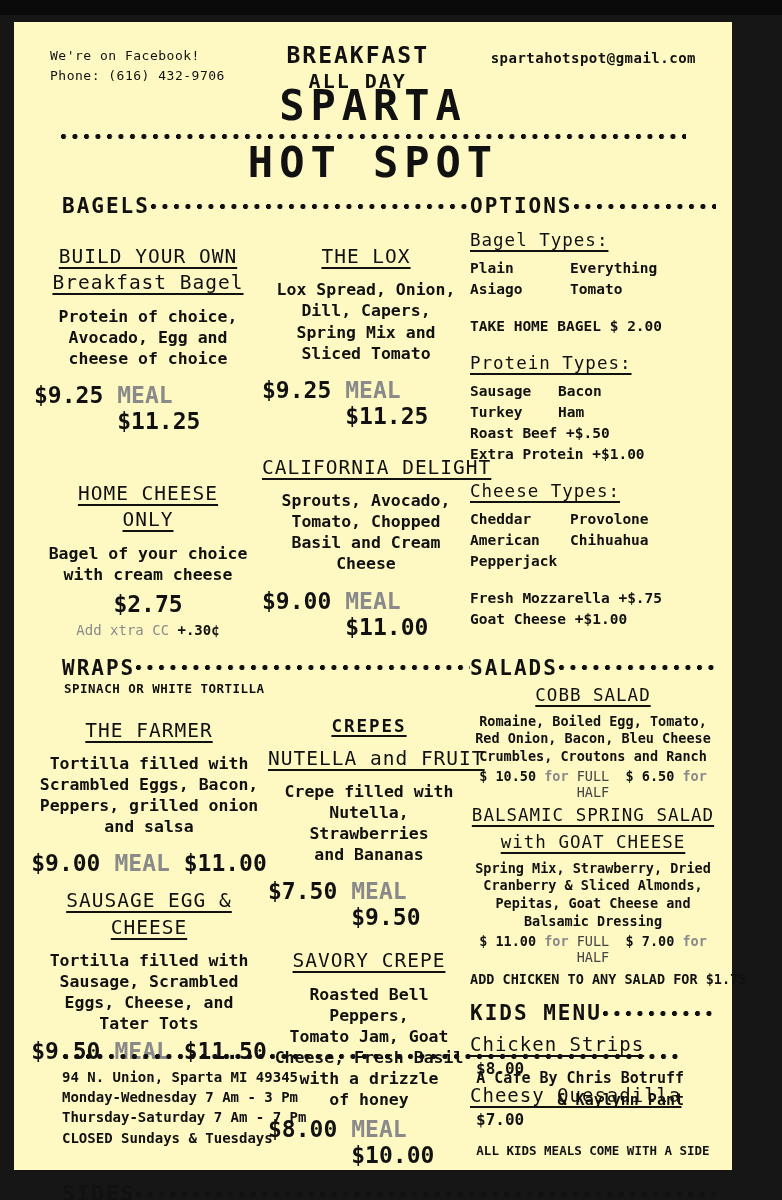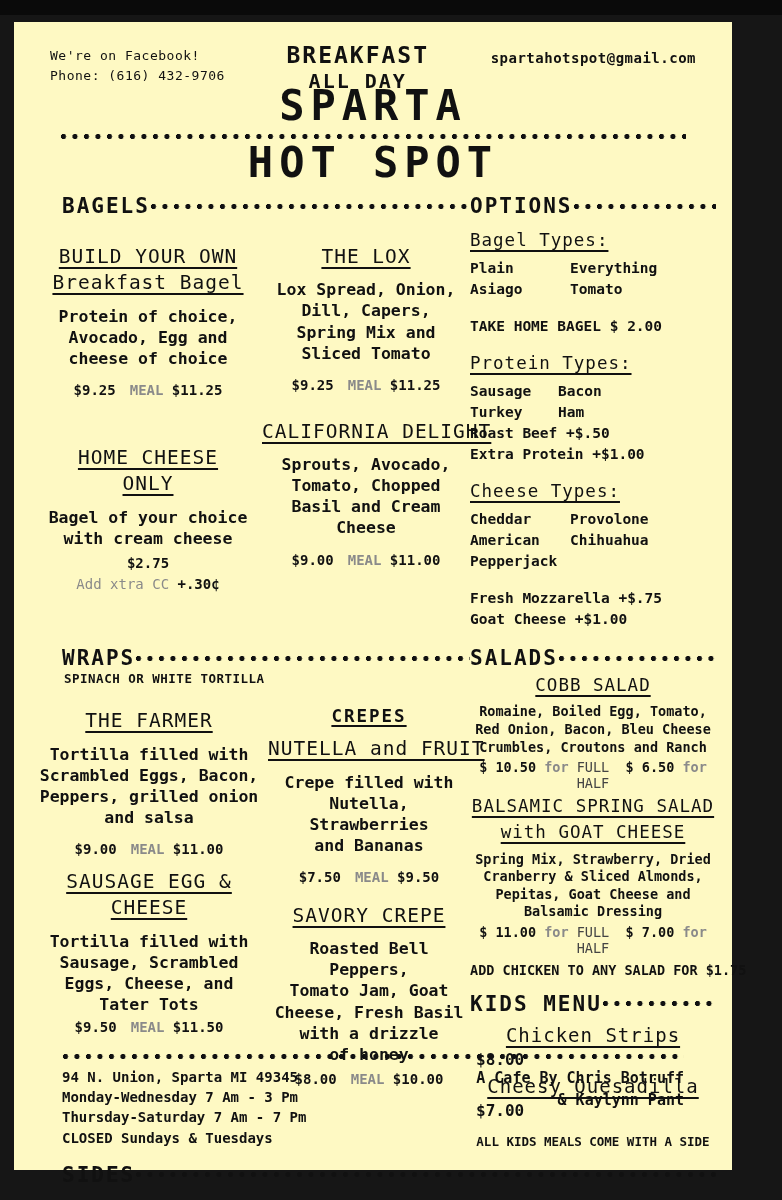--- a/index.html
+++ b/index.html
@@ -38,21 +38,21 @@
   .title-dots { margin:6px 30px 2px 30px; }
   
   .sec-row { display:flex; align-items:center; }
   .sec-h { font-size:21px; font-weight:700; letter-spacing:2px; white-space:nowrap; }
   
   .item-name {
     font-size:19.5px; letter-spacing:1px; text-align:center; white-space:pre-line; line-height:1.35;
     text-decoration:underline; text-decoration-thickness:1.8px; text-underline-offset:4px;
   }
   .desc { font-weight:700; font-size:16.5px; line-height:1.28; text-align:center; white-space:pre-line; margin-top:9px; }
-  .price-row { display:flex; justify-content:center; gap:14px; font-weight:700; font-size:14px; margin-top:13px; }
+  .price-row { display:flex; justify-content:center; gap:14px; font-weight:700; font-size:23px; margin-top:13px; }
   .meal-label { color:#8a8a8a; }
   .gray { color:#8a8a8a; }
   
   .main { display:flex; margin-top:10px; }
   .left-zone { width:440px; }
   .right-zone { width:246px; margin-left:0; }
   .two-col { display:flex; }
   .bag-col1 { width:232px; padding-left:4px; }
   .bag-col2 { width:208px; }
   
@@ -63,21 +63,21 @@
   .opt-extra { font-weight:700; font-size:14.5px; line-height:1.45; }
   .opt-block { margin-top:16px; }
   
   .sal-name { font-size:17.5px; letter-spacing:1px; text-align:center; white-space:pre-line; line-height:1.5;
     text-decoration:underline; text-decoration-thickness:1.5px; text-underline-offset:4px; }
   .sal-desc { font-weight:700; font-size:13.5px; text-align:center; white-space:pre-line; line-height:1.3; margin-top:5px; }
   .sal-price { font-size:13.5px; text-align:center; font-weight:700; margin-top:3px; }
   .sal-price .unit { color:#444; font-weight:400; }
   .sal-note { font-size:13.5px; font-weight:700; text-align:center; margin-top:6px; white-space:nowrap; }
   
-  .kids-name { font-size:19px; letter-spacing:1px; text-align:center;
+  .kids-name { font-size:19px; letter-spacing:1px; 
     text-decoration:underline; text-decoration-thickness:1.6px; text-underline-offset:4px; }
   .kids-price { font-weight:700; font-size:16px; text-align:left; padding-left:6px; margin-top:4px; }
   .kids-note { font-size:12.5px; font-weight:700; text-align:center; margin-top:14px; white-space:nowrap; }
   
   .footer { position:absolute; left:48px; right:48px; bottom:22px; }
   .foot-cols { display:flex; justify-content:space-between; margin-top:7px; }
   .foot-left { font-weight:700; font-size:14px; line-height:1.45; white-space:pre-line; }
   .foot-right { font-weight:700; font-size:15px; line-height:1.5; text-align:right; white-space:pre-line; }
 </style>
 </head>

